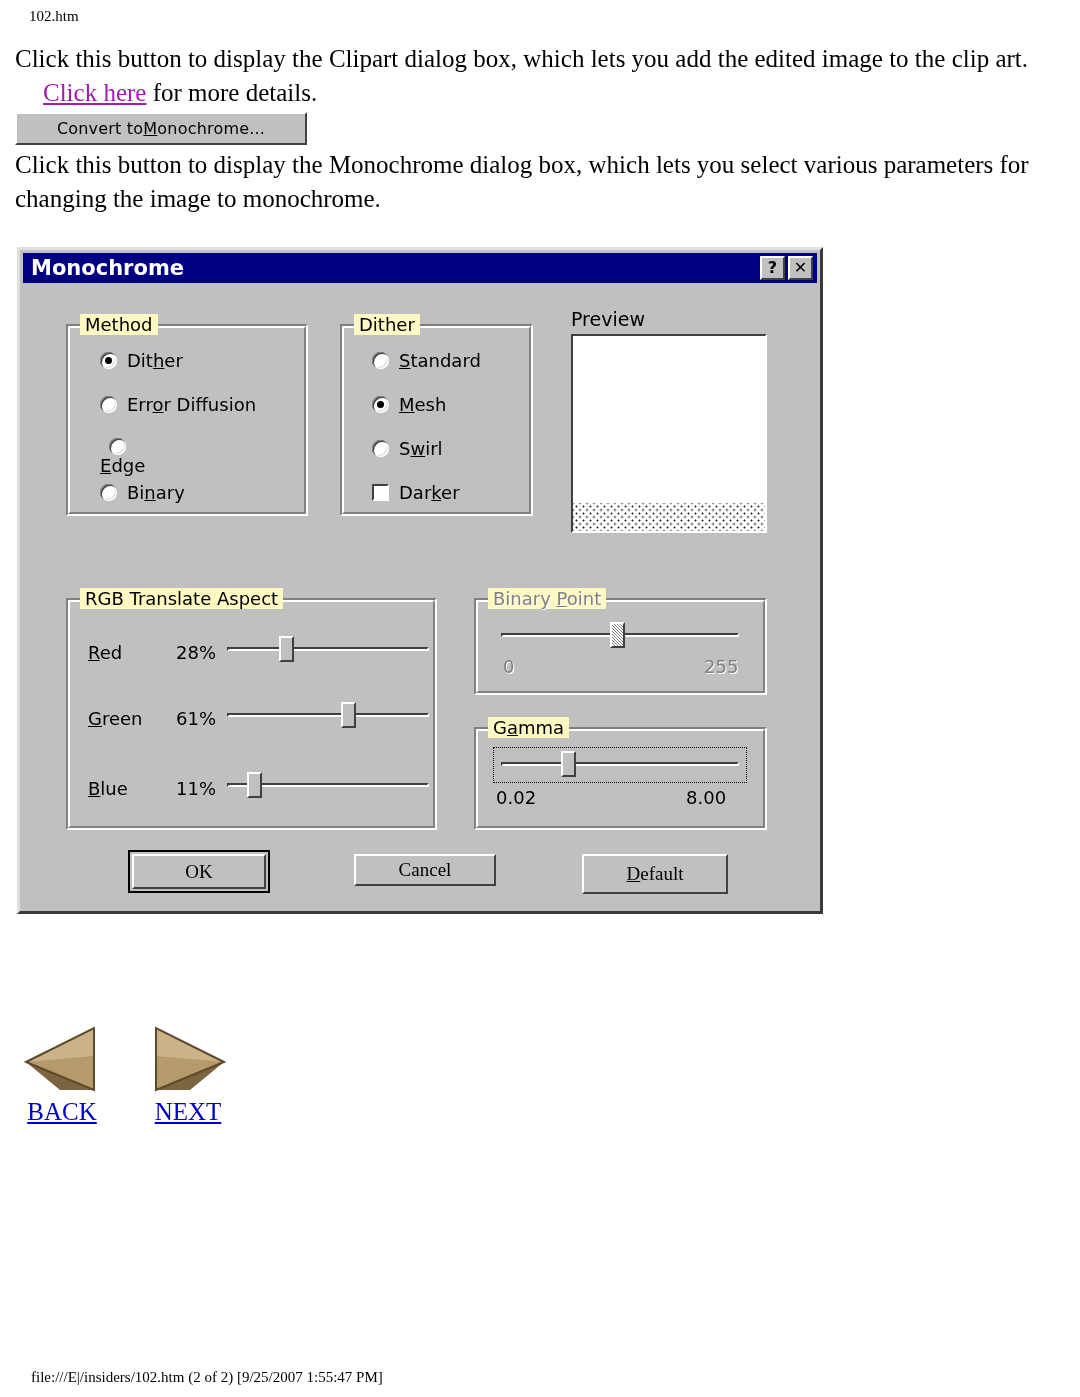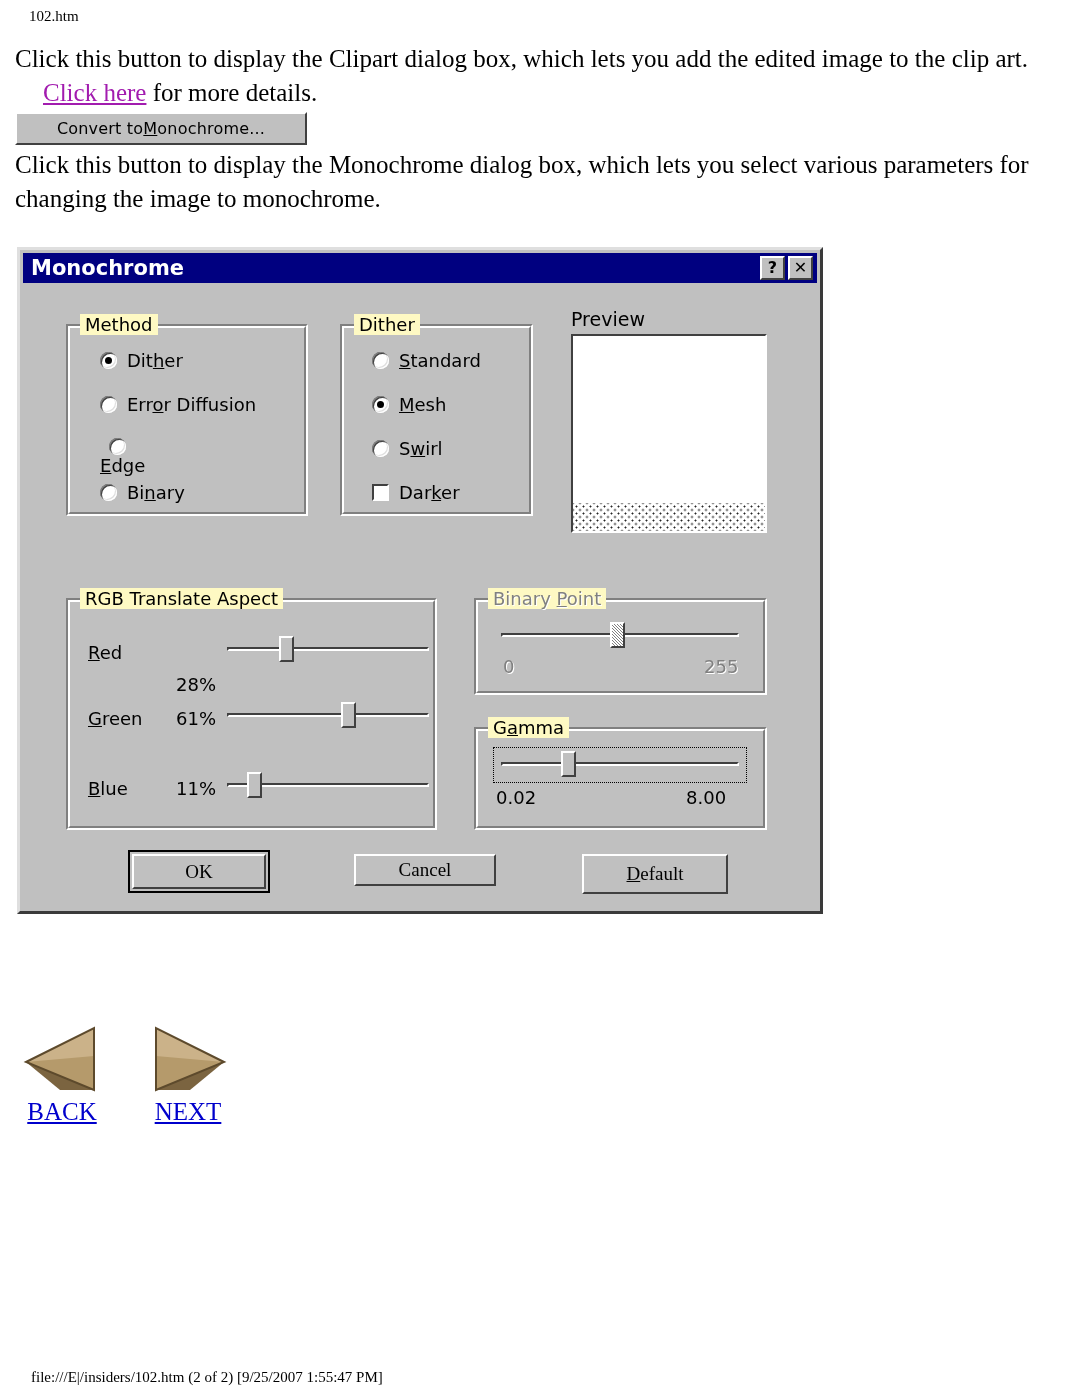--- a/index.html
+++ b/index.html
@@ -434,21 +434,21 @@
     <div class="preview-dither"></div>
   </div>
 
   <div class="groupbox" style="left:46px; top:348px; width:371px; height:232px;">
     <div class="gb-inner"></div>
     <div class="gb-label">RGB Translate Aspect</div>
 
     <div class="slider-label" style="left:20px; top:42px;">
       <span class="acc">R</span><span>ed</span>
     </div>
-    <div class="slider-value" style="left:108px; top:42px;margin-top:32px;">28%</div>
+    <div class="slider-value" style="left:108px; top:42px;">28%</div>
     <div class="trackwrap" style="left:159px; top:36px; width:202px;">
       <div class="track"></div>
       <div class="thumb" style="left:52px;"></div>
     </div>
 
     <div class="slider-label" style="left:20px; top:108px;">
       <span class="acc">G</span><span>reen</span>
     </div>
     <div class="slider-value" style="left:108px; top:108px;">61%</div>
     <div class="trackwrap" style="left:159px; top:102px; width:202px;">

